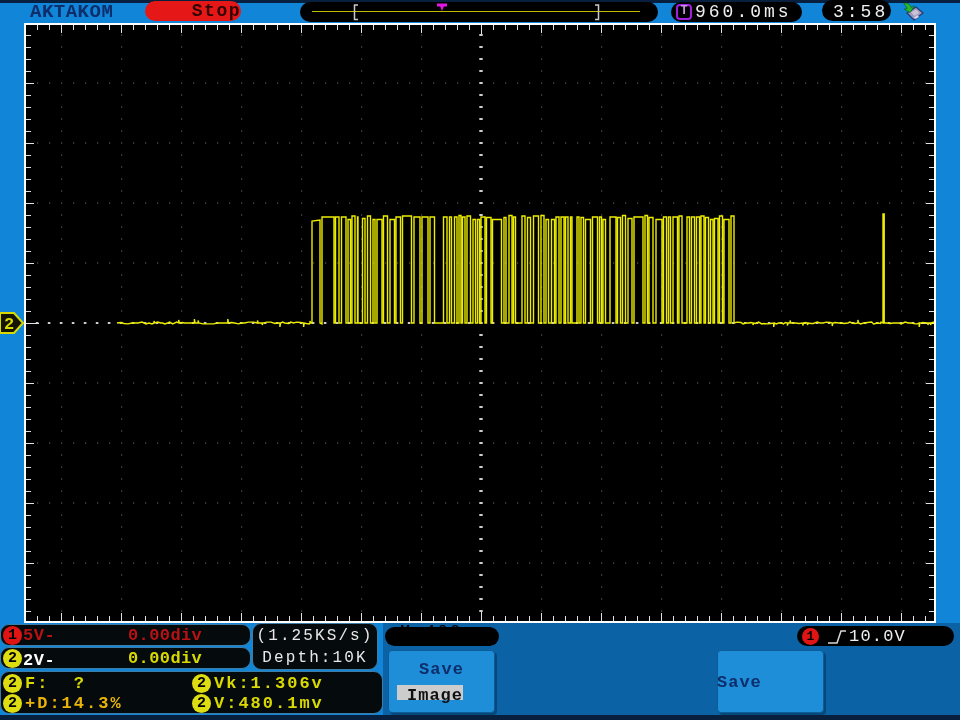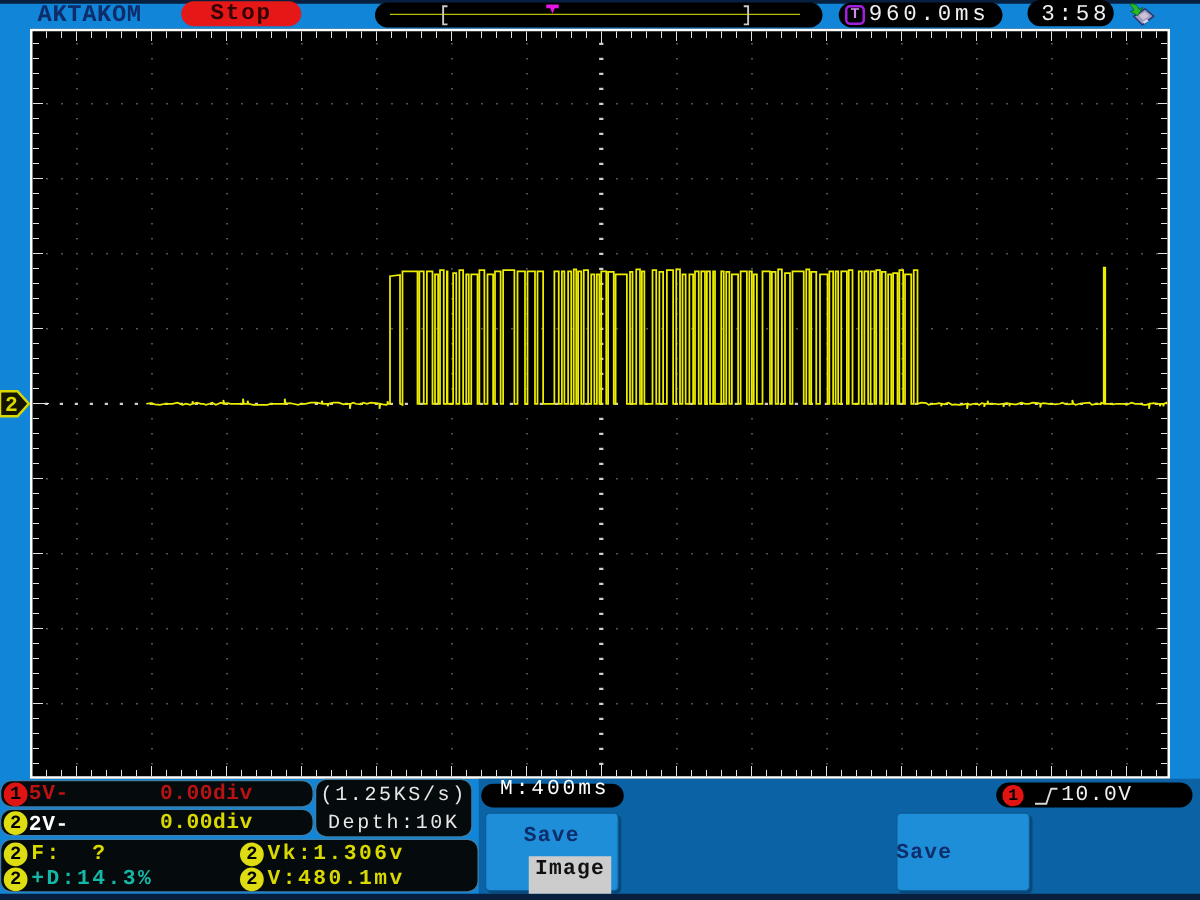--- a/index.html
+++ b/index.html
@@ -7,21 +7,21 @@
 .pill { background:#000; border-radius:11px; position:absolute; }
 .circ { display:inline-block; width:19px; height:19px; border-radius:50%; text-align:center;
   font:bold 15px/19px "Liberation Mono",monospace; color:#000; }
 </style></head>
 <body>
 <div class="abs" style="left:0;top:0;width:960px;height:3px;background:#07203f"></div>
 
 <div class="abs" style="left:30px;top:4px;font:bold 19px/16px 'Liberation Mono',monospace;color:#0e2d6b;letter-spacing:0.5px">AKTAKOM</div>
 
 <div class="abs" style="left:145px;top:1px;width:96px;height:20px;background:#e61717;border-radius:11px;
- text-align:center;font:bold 18px/21px 'Liberation Mono',monospace;color:#330404;letter-spacing:1.5px">Stop</div>
+ text-align:right;font:bold 18px/21px 'Liberation Mono',monospace;color:#330404;letter-spacing:1.5px">Stop</div>
 
 <div class="abs" style="left:300px;top:2px;width:358px;height:20px;background:#000;border-radius:10px"></div>
 <div class="abs" style="left:312px;top:11px;width:328px;height:1.3px;background:#bcbc00"></div>
 <svg class="abs" style="left:349px;top:3px" width="256" height="18" viewBox="0 0 256 18">
  <path d="M9 2 H5.5 V16.5 H9 M246 2 h3.5 V16.5 h-3.5" stroke="#c9c9c9" stroke-width="1.5" fill="none"></path>
  <path d="M88 0.5 h10 v3 h-3.2 l-1.8 4.5 l-1.8 -4.5 h-3.2 z" fill="#e316e3"></path>
 </svg>
 
 <div class="pill" style="left:671px;top:2px;width:131px;height:20px"></div>
 <div class="abs" style="left:676px;top:4px;width:16px;height:16px;border:2.5px solid #a21fe0;border-radius:4px;
@@ -73,33 +73,33 @@
  <div style="font:16px/21px 'Liberation Mono',monospace;color:#e8e8e8;letter-spacing:2.1px;margin-top:2px">(1.25KS/s)</div>
  <div style="font:16px/22px 'Liberation Mono',monospace;color:#e8e8e8;letter-spacing:2.1px">Depth:10K</div>
 </div>
 
 <div class="abs" style="left:0px;top:671px;width:383px;height:43px;background:#050a0d;border:1px solid #3d7ea8;border-radius:9px">
  <span class="circ" style="position:absolute;left:2px;top:2px;background:#dddd11">2</span>
  <span class="abs" style="left:24px;top:3px;font:bold 17px/18px 'Liberation Mono',monospace;color:#d9d900;letter-spacing:2px">F:&nbsp;&nbsp;?</span>
  <span class="circ" style="position:absolute;left:191px;top:2px;background:#dddd11">2</span>
  <span class="abs" style="left:213px;top:3px;font:bold 17px/18px 'Liberation Mono',monospace;color:#d9d900;letter-spacing:2px">Vk:1.306v</span>
  <span class="circ" style="position:absolute;left:2px;top:22px;background:#dddd11">2</span>
- <span class="abs" style="left:24px;top:23px;font:bold 17px/18px 'Liberation Mono',monospace;color:#14b8a6;letter-spacing:2px">+D:14.3%</span>
+ <span class="abs" style="left:24px;top:23px;font:bold 17px/18px 'Liberation Mono',monospace;color:#eab308;letter-spacing:2px">+D:14.3%</span>
  <span class="circ" style="position:absolute;left:191px;top:22px;background:#dddd11">2</span>
  <span class="abs" style="left:213px;top:23px;font:bold 17px/18px 'Liberation Mono',monospace;color:#d9d900;letter-spacing:2px">V:480.1mv</span>
 </div>
 
 <div class="pill" style="left:385px;top:627px;width:114px;height:19px;border-radius:10px"></div>
-<div class="abs" style="left:400px;top:624px;font:17px/16px 'Liberation Mono',monospace;color:#ffffff;letter-spacing:2.3px">M:400ms</div>
+<div class="abs" style="left:400px;top:624px;font:17px/16px 'Liberation Mono',monospace;color:#000000;letter-spacing:2.3px">M:400ms</div>
 
 <div class="pill" style="left:797px;top:626px;width:157px;height:20px;border-radius:10px"></div>
 <span class="circ" style="position:absolute;left:802px;top:628px;background:#e11414;width:17px;height:17px;font:bold 13px/17px 'Liberation Mono',monospace">1</span>
 <svg class="abs" style="left:827px;top:628px" width="22" height="17" viewBox="0 0 22 17">
  <path d="M1 15 h9 l4 -12 h5" stroke="#d8d8d8" stroke-width="1.5" fill="none"></path>
 </svg>
 <div class="abs" style="left:849px;top:629px;font:17px/16px 'Liberation Mono',monospace;color:#efefef;letter-spacing:1.2px">10.0V</div>
 
 <div class="abs" style="left:388px;top:650px;width:107px;height:63px;background:#1e8ed8;border:1px solid #0d5c96;border-radius:4px;box-shadow:2px 2px 0 #07487c"></div>
 <div class="abs" style="left:388px;top:661px;width:107px;text-align:center;font:bold 17px/17px 'Liberation Mono',monospace;color:#0e2d6b;letter-spacing:1px">Save</div>
-<div class="abs" style="left:423px;top:685px;width:66px;height:30px;background:#cccccc;text-align:center;font:bold 17px/21px 'Liberation Mono',monospace;color:#111;letter-spacing:1px">Image</div>
+<div class="abs" style="left:397px;top:685px;width:66px;height:15px;background:#cccccc;text-align:right;font:bold 17px/21px 'Liberation Mono',monospace;color:#111;letter-spacing:1px">Image</div>
 
 <div class="abs" style="left:717px;top:650px;width:107px;height:63px;background:#1e8ed8;border:1px solid #0d5c96;border-radius:4px;box-shadow:2px 2px 0 #07487c"></div>
 <div class="abs" style="left:717px;top:674px;width:107px;font:bold 17px/17px 'Liberation Mono',monospace;color:#0e2d6b;letter-spacing:1px">Save</div>
 
 </body></html>

